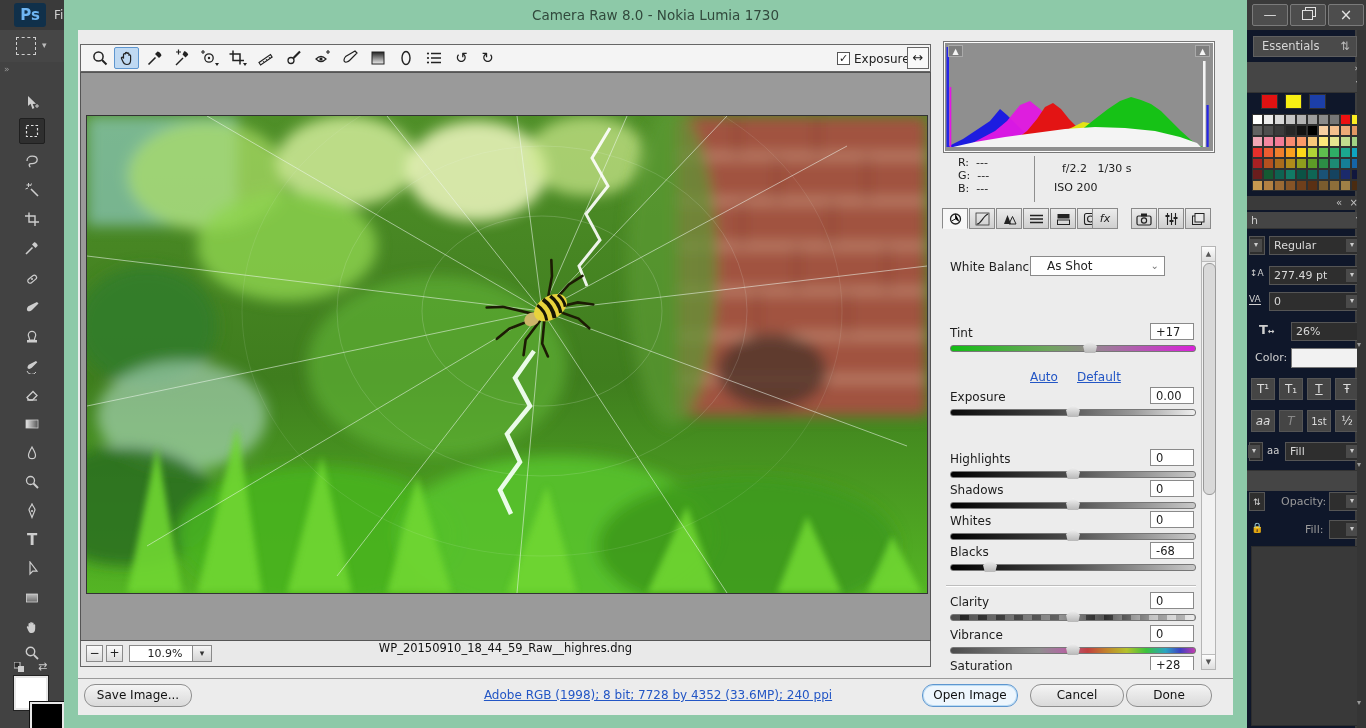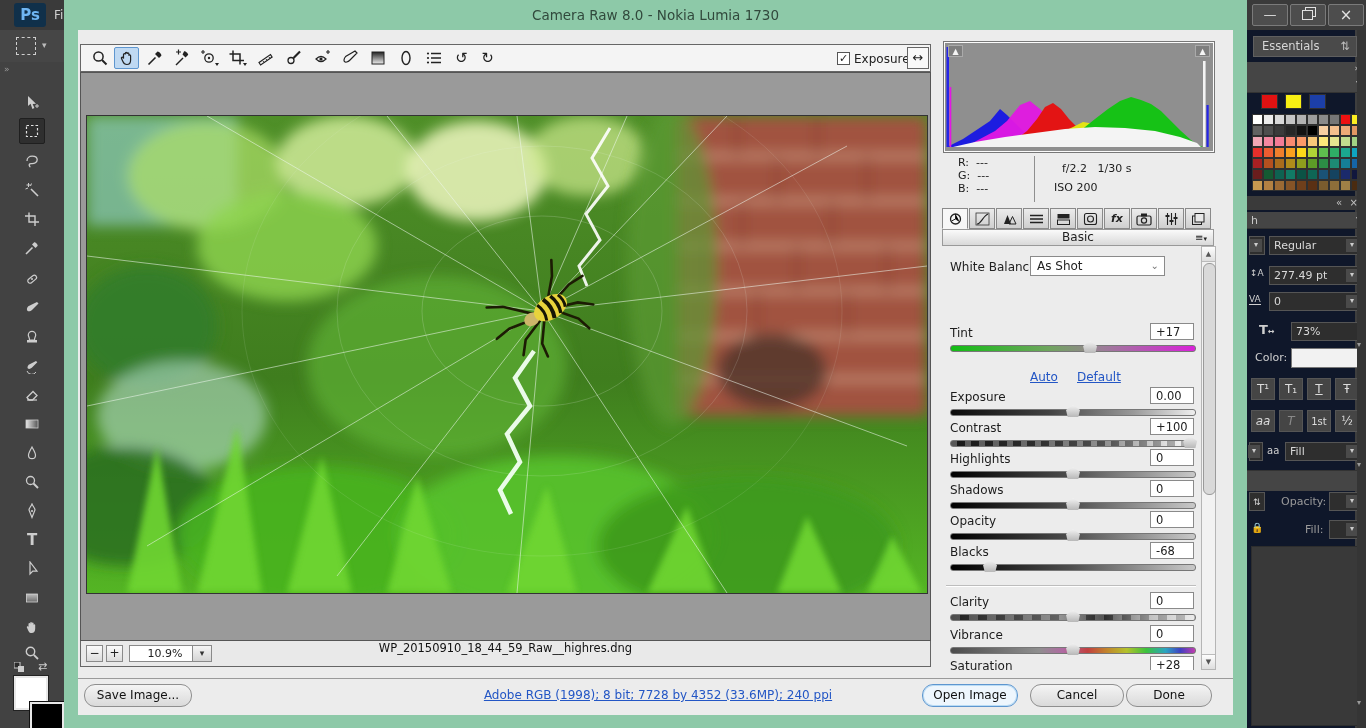--- a/index.html
+++ b/index.html
@@ -334,21 +334,21 @@
     <div class="abs chrow" style="top:236px;height:22px">
       <span class="abs" style="left:3px;top:2px;font-size:9px">↕A</span>
       <div class="chselect" style="left:22px;top:0;width:92px"><span>277.49 pt</span><span class="dd"></span></div>
     </div>
     <div class="abs chrow" style="top:262px;height:22px">
       <span class="abs" style="left:2px;top:2px;font-size:9px;border-bottom:1px solid #cfcfcf">VA</span>
       <div class="chselect" style="left:22px;top:0;width:92px"><span>0</span><span class="dd"></span></div>
     </div>
     <div class="abs chrow" style="top:292px;height:22px">
       <span class="abs" style="left:12px;top:0;font-size:13px;font-weight:bold">T<span style="font-size:8px">↔</span></span>
-      <div class="chselect" style="left:44px;top:0;width:70px"><span>73%</span></div>
+      <div class="chselect" style="left:44px;top:0;width:70px"><span>26%</span></div>
     </div>
     <div class="abs chrow" style="top:318px;height:22px">
       <span class="abs" style="left:8px;top:3px">Color:</span>
       <div class="abs" style="left:44px;top:0;width:66px;height:18px;background:#f2f2f2;border:1px solid #777"></div>
     </div>
     <div class="abs chrow" style="top:348px;height:24px">
       <div class="tbtn" style="left:4px">T¹</div>
       <div class="tbtn" style="left:32px">T₁</div>
       <div class="tbtn" style="left:60px;text-decoration:underline">T</div>
       <div class="tbtn" style="left:88px">Ŧ</div>
@@ -646,50 +646,46 @@
                 <rect x="1.5" y="2" width="12" height="4.5" fill="#222"></rect>
                 <rect x="1.5" y="8" width="12" height="4.5" fill="none" stroke="#222"></rect>
               </svg>
             </div>
           <div class="abs tab" style="left:135px">
               <svg width="15" height="14">
                 <rect x="1.5" y="1.5" width="12" height="11" rx="2" fill="none" stroke="#222" stroke-width="1.1"></rect>
                 <circle cx="7.5" cy="7" r="3" fill="none" stroke="#222" stroke-width="1.1"></circle>
               </svg>
             </div>
-          <div class="abs tab" style="left:162px;font-style:italic;font-size:11px;font-weight:bold;color:#222">fx</div>
+          <div class="abs tab" style="left:150px;font-style:italic;font-size:11px;font-weight:normal;color:#222">fx</div>
           <div class="abs tab" style="left:189px">
               <svg width="16" height="14">
                 <rect x="1" y="4" width="14" height="9" rx="1.5" fill="none" stroke="#222" stroke-width="1.2"></rect>
                 <rect x="5" y="1.5" width="6" height="3" fill="#222"></rect>
                 <circle cx="8" cy="8.5" r="2.6" fill="none" stroke="#222" stroke-width="1.2"></circle>
               </svg>
             </div>
           <div class="abs tab" style="left:216px">
               <svg width="15" height="14">
                 <path d="M3.5 1 v12 M7.5 1 v12 M11.5 1 v12" stroke="#222" stroke-width="1.1"></path>
                 <path d="M1.5 4 h4 M5.5 9 h4 M9.5 6 h4" stroke="#222" stroke-width="1.8"></path>
               </svg>
             </div>
           <div class="abs tab" style="left:243px">
               <svg width="15" height="14">
                 <rect x="1.5" y="4" width="9" height="8.5" fill="none" stroke="#222" stroke-width="1"></rect>
                 <rect x="4" y="1.5" width="9" height="8.5" fill="#e8e8e8" stroke="#222" stroke-width="1"></rect>
               </svg>
             </div>
         </div>
-        <div class="abs basicbar">
-          <span>Basic</span>
-          <span class="abs" style="right:6px;top:0;font-size:10px">≡<span style="font-size:7px">▾</span></span>
-        </div>
 
         <div class="abs viewport">
 
           <div class="abs" style="left:8px;top:14px">White Balance:</div>
-          <div class="abs" style="left:88px;top:10px;width:135px;height:20px;background:#fff;border:1px solid #8a8a8a;box-sizing:border-box;line-height:18px;padding-left:6px">
+          <div class="abs" style="left:88px;top:10px;width:135px;height:20px;background:#fff;border:1px solid #8a8a8a;box-sizing:border-box;line-height:18px;padding-left:16px">
             <span>As Shot</span>
             <span class="abs" style="right:5px;top:0;color:#777;font-size:10px">⌄</span>
           </div>
 
 
           <div class="abs srow" style="top:80px">
             <div class="slabel">Tint</div>
             <div class="sval">+17</div>
             <div class="strack t-tint">
                 <div class="sthumb" style="left:calc(57% - 7px)"></div>
@@ -700,46 +696,39 @@
           <div class="abs" style="left:135px;top:124px"><span class="linklike">Default</span></div>
 
           <div class="abs srow" style="top:144px">
             <div class="slabel">Exposure</div>
             <div class="sval">0.00</div>
             <div class="strack t-exp">
                 <div class="sthumb" style="left:calc(50% - 7px)"></div>
               </div>
           </div>
 
-          <div class="abs srow" style="top:175px">
-            <div class="slabel">Contrast</div>
-            <div class="sval">+100</div>
-            <div class="strack t-con">
-                <div class="sthumb" style="left:calc(98% - 7px)"></div>
-              </div>
-          </div>
 
           <div class="abs srow" style="top:206px">
             <div class="slabel">Highlights</div>
             <div class="sval">0</div>
             <div class="strack t-neu">
                 <div class="sthumb" style="left:calc(50% - 7px)"></div>
               </div>
           </div>
 
           <div class="abs srow" style="top:237px">
             <div class="slabel">Shadows</div>
             <div class="sval">0</div>
             <div class="strack t-neu">
                 <div class="sthumb" style="left:calc(50% - 7px)"></div>
               </div>
           </div>
 
           <div class="abs srow" style="top:268px">
-            <div class="slabel">Opacity</div>
+            <div class="slabel">Whites</div>
             <div class="sval">0</div>
             <div class="strack t-neu">
                 <div class="sthumb" style="left:calc(50% - 7px)"></div>
               </div>
           </div>
 
           <div class="abs srow" style="top:299px">
             <div class="slabel">Blacks</div>
             <div class="sval">-68</div>
             <div class="strack t-neu">

